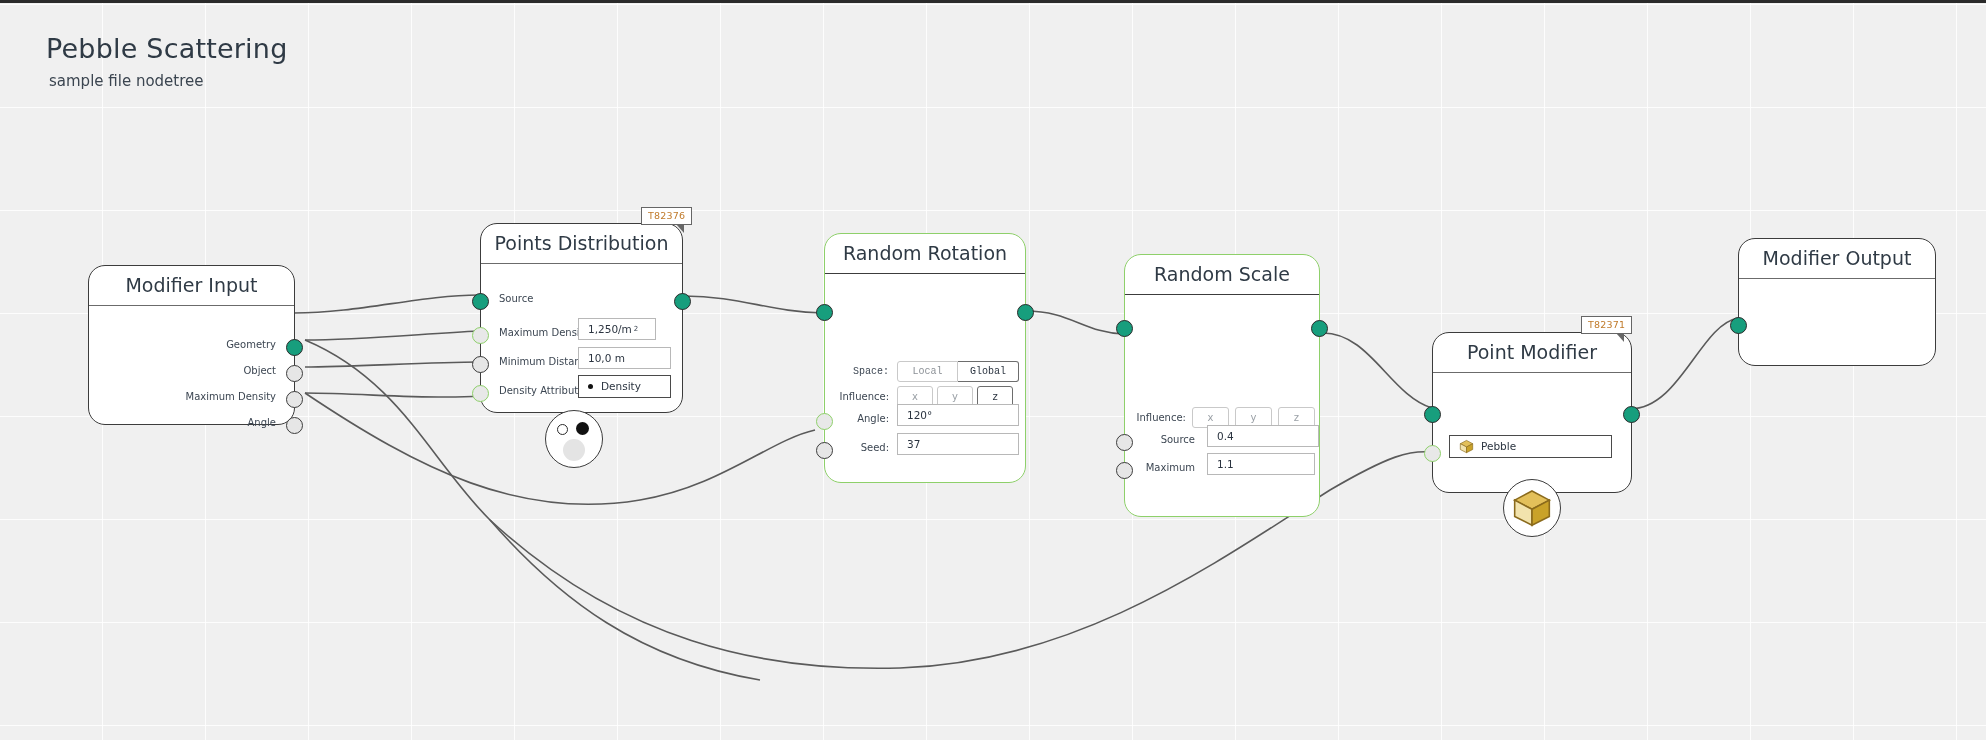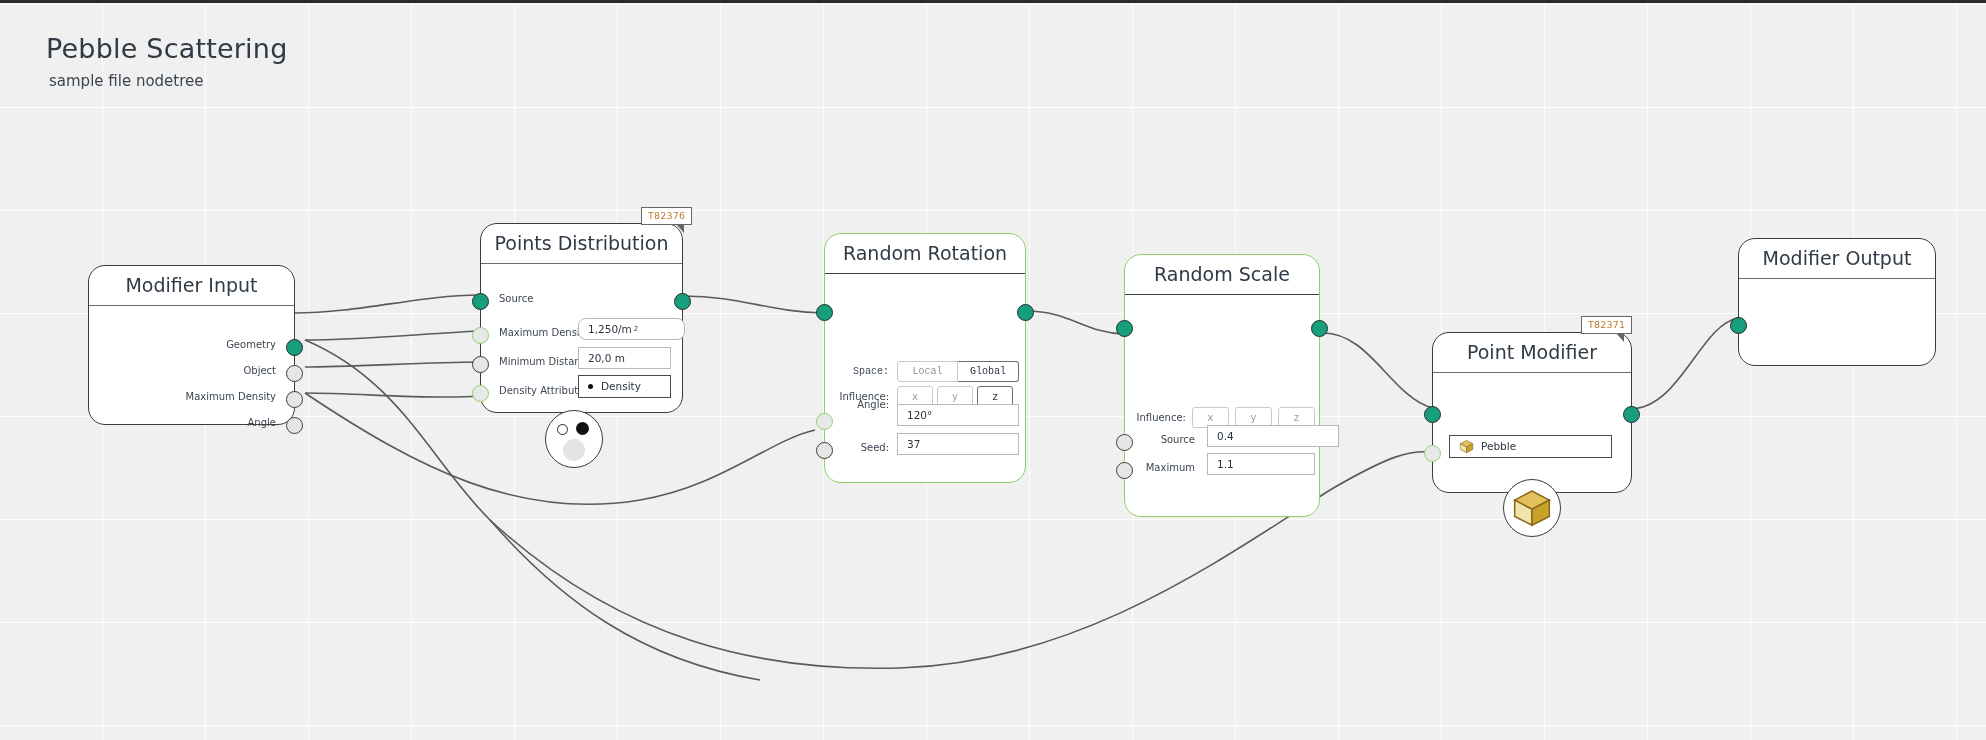--- a/index.html
+++ b/index.html
@@ -178,31 +178,31 @@
 
     <span class="sock teal left" style="top:29px;"></span>
     <div class="row" style="left:18px;top:29px;">
       <span class="row-label">Source</span>
     </div>
 
     <span class="sock greenring left" style="top:63px;"></span>
     <div class="row" style="left:18px;top:63px;">
       <span class="row-label">Maximum Density</span>
     </div>
-    <div class="field" style="position:absolute;left:97px;top:54px;width:107px;border-radius:8px;">
+    <div class="field" style="position:absolute;left:97px;top:54px;width:78px;">
       <span>1,250/m</span>
         <span class="sup">2</span>
     </div>
 
     <span class="sock grey left" style="top:92px;"></span>
     <div class="row" style="left:18px;top:92px;">
       <span class="row-label">Minimum Distance</span>
     </div>
     <div class="field" style="position:absolute;left:97px;top:83px;width:93px;">
-      <span>20,0 m</span>
+      <span>10,0 m</span>
     </div>
 
     <span class="sock greenring left" style="top:121px;"></span>
     <div class="row" style="left:18px;top:121px;">
       <span class="row-label">Density Attribute</span>
     </div>
     <div class="field tall" style="position:absolute;left:97px;top:111px;width:93px;border-color:#4a4a4a;">
       <span class="dot-bullet"></span>
       <span>Density</span>
     </div>
@@ -236,21 +236,21 @@
     </div>
 
     <div class="row" style="left:8px;top:112px;width:186px;">
       <span class="row-label right" style="width:56px;">Influence:</span>
       <span class="btn" style="width:36px;margin-left:8px;">x</span>
       <span class="btn" style="width:36px;margin-left:4px;">y</span>
       <span class="btn on" style="width:36px;margin-left:4px;">z</span>
     </div>
 
     <span class="sock greenring left" style="top:139px;"></span>
-    <div class="row" style="left:8px;top:125px;">
+    <div class="row" style="left:8px;top:139px;">
       <span class="row-label right" style="width:56px;">Angle:</span>
     </div>
     <div class="field" style="position:absolute;left:72px;top:130px;width:122px;">
       <span>120°</span>
     </div>
 
     <span class="sock grey left" style="top:168px;"></span>
     <div class="row" style="left:8px;top:168px;">
       <span class="row-label right" style="width:56px;">Seed:</span>
     </div>
@@ -271,21 +271,21 @@
       <span class="row-label right" style="width:56px;">Influence:</span>
       <span class="btn" style="width:39px;margin-left:6px;">x</span>
       <span class="btn" style="width:39px;margin-left:6px;">y</span>
       <span class="btn" style="width:39px;margin-left:6px;">z</span>
     </div>
 
     <span class="sock grey left" style="top:139px;"></span>
     <div class="row" style="left:8px;top:139px;">
       <span class="row-label right" style="width:62px;">Source</span>
     </div>
-    <div class="field" style="position:absolute;left:82px;top:130px;width:132px;">
+    <div class="field" style="position:absolute;left:82px;top:130px;width:112px;">
       <span>0.4</span>
     </div>
 
     <span class="sock grey left" style="top:167px;"></span>
     <div class="row" style="left:8px;top:167px;align-items:flex-end;">
       <span class="row-label right" style="width:62px;">Maximum</span>
     </div>
     <div class="field" style="position:absolute;left:82px;top:158px;width:108px;">
       <span>1.1</span>
     </div>

